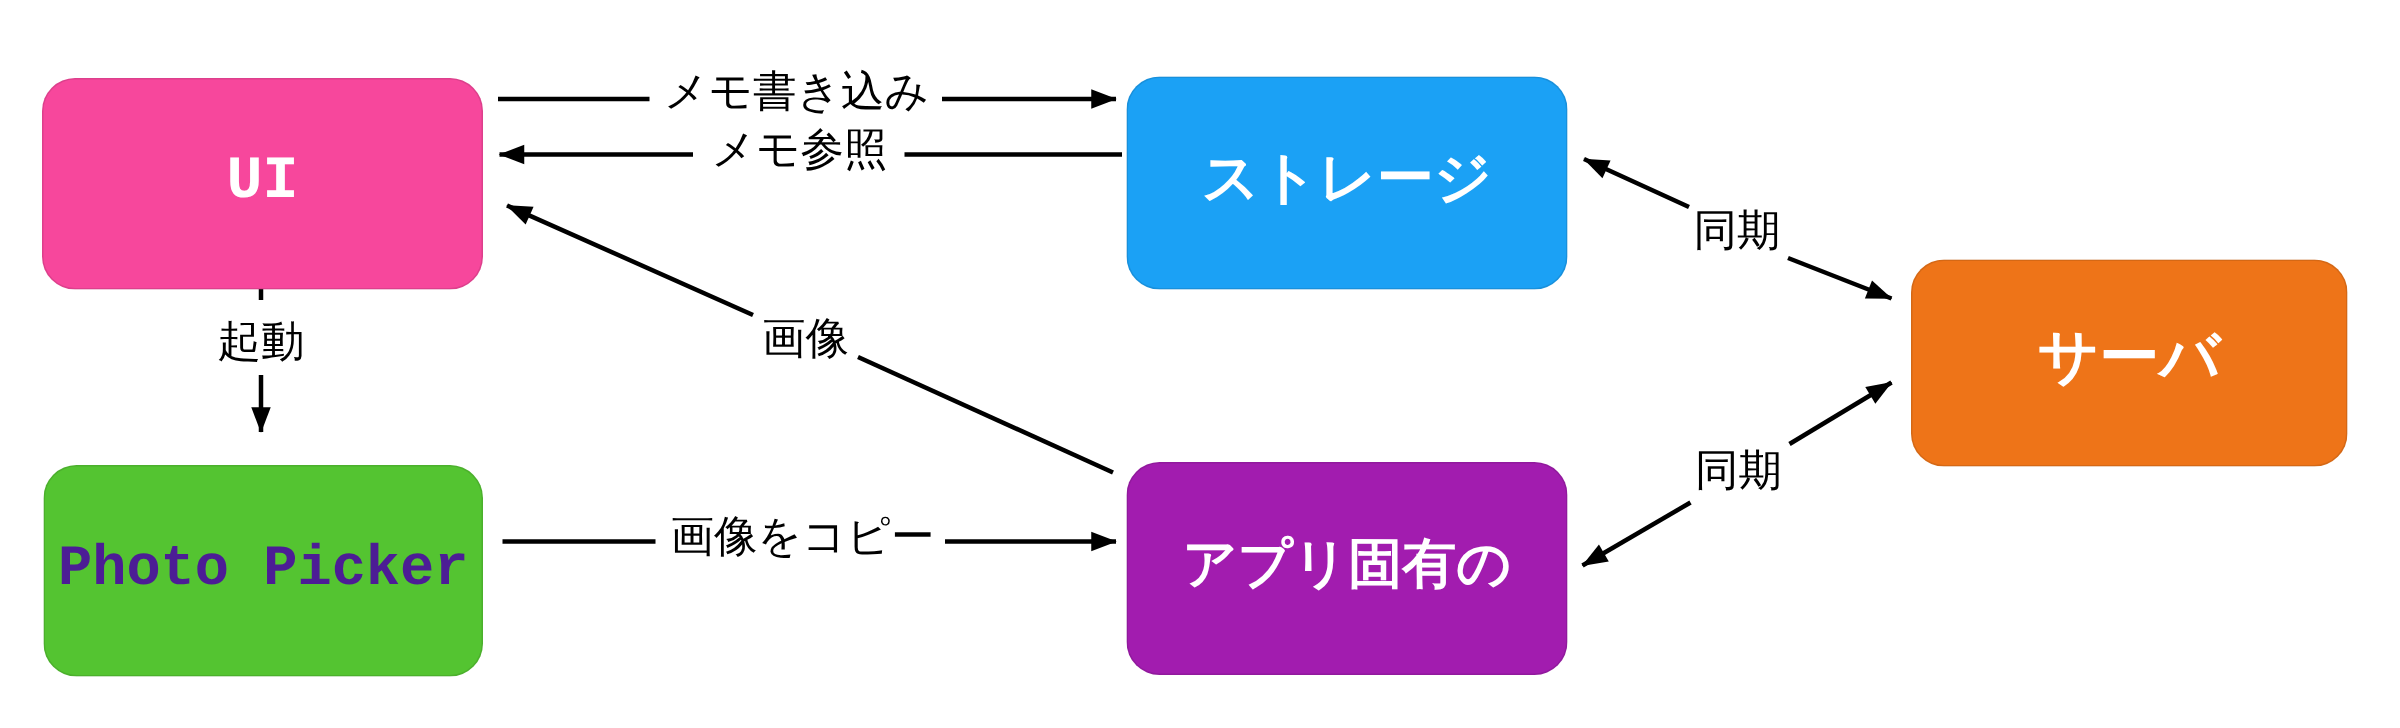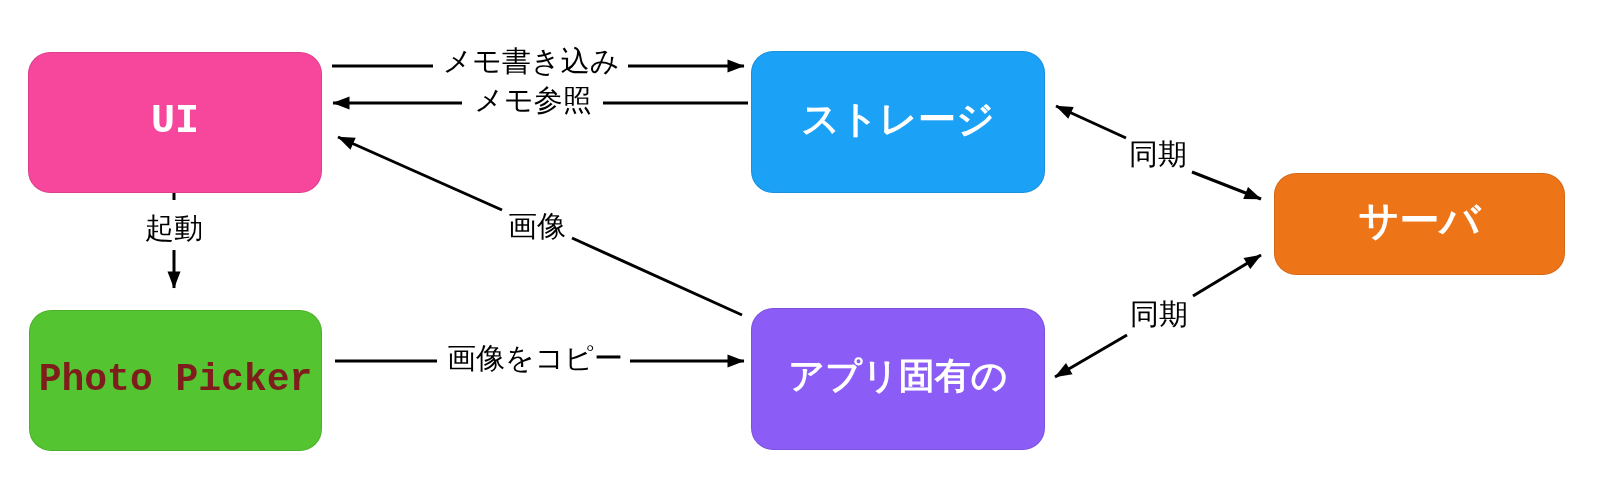--- a/index.html
+++ b/index.html
@@ -26,21 +26,21 @@
     line-height:1.32;
   }
   .node-ui{left:28px;top:34px;width:294px;height:141px;}
   .node-ui .node-label{font-size:40px;font-weight:600;}
   .node-photo-picker{left:29px;top:292px;width:293px;height:141px;}
   .node-photo-picker .node-label{font-size:38px;font-weight:600;}
   .node-database{left:751px;top:33px;width:294px;height:142px;}
   .node-database .node-label{font-size:38px;}
   .node-app-storage{left:751px;top:290px;width:294px;height:142px;}
   .node-app-storage .node-label{font-size:36px;}
-  .node-server{left:1274px;top:155px;width:291px;height:102px;justify-content:center;}
+  .node-server{left:1274px;top:155px;width:291px;height:138px;justify-content:center;}
   .node-server .node-label{font-size:40px;}
   .edge-line{stroke-width:3;}
   .edge-label{
     font-size:29px;
     font-weight:500;
     text-anchor:middle;
     dominant-baseline:central;
   }
 </style>
 </head>
@@ -96,28 +96,28 @@
       <line class="edge-line" x1="1193" y1="296" x2="1261" y2="255" marker-end="url(#ah)" stroke="#000000"></line>
       <text class="edge-label" x="1159" y="316" fill="#000000">同期</text>
     </g>
   </svg>
 
   <div class="node node-ui" style="background-color: rgb(247, 71, 156);">
     <span class="node-label" style="color: rgb(255, 255, 255);">UI</span>
   </div>
 
   <div class="node node-photo-picker" style="background-color: rgb(84, 196, 49);">
-    <span class="node-label" style="color: #7f1d1d;">Photo Picker</span>
+    <span class="node-label" style="color: #4c1d95;">Photo Picker</span>
   </div>
 
   <div class="node node-database" style="background-color: rgb(27, 161, 245);">
     <span class="node-label" style="color: rgb(255, 255, 255);">ストレージ</span>
   </div>
 
-  <div class="node node-app-storage" style="background-color: #8b5cf6;">
+  <div class="node node-app-storage" style="background-color: #a21caf;">
     <span class="node-label" style="color: rgb(255, 255, 255);">
       <span>アプリ固有の</span><br>
     </span>
   </div>
 
   <div class="node node-server" style="background-color: rgb(238, 116, 24);">
     <span class="node-label" style="color: rgb(255, 255, 255);">サーバ</span>
   </div>
 
 </div>

